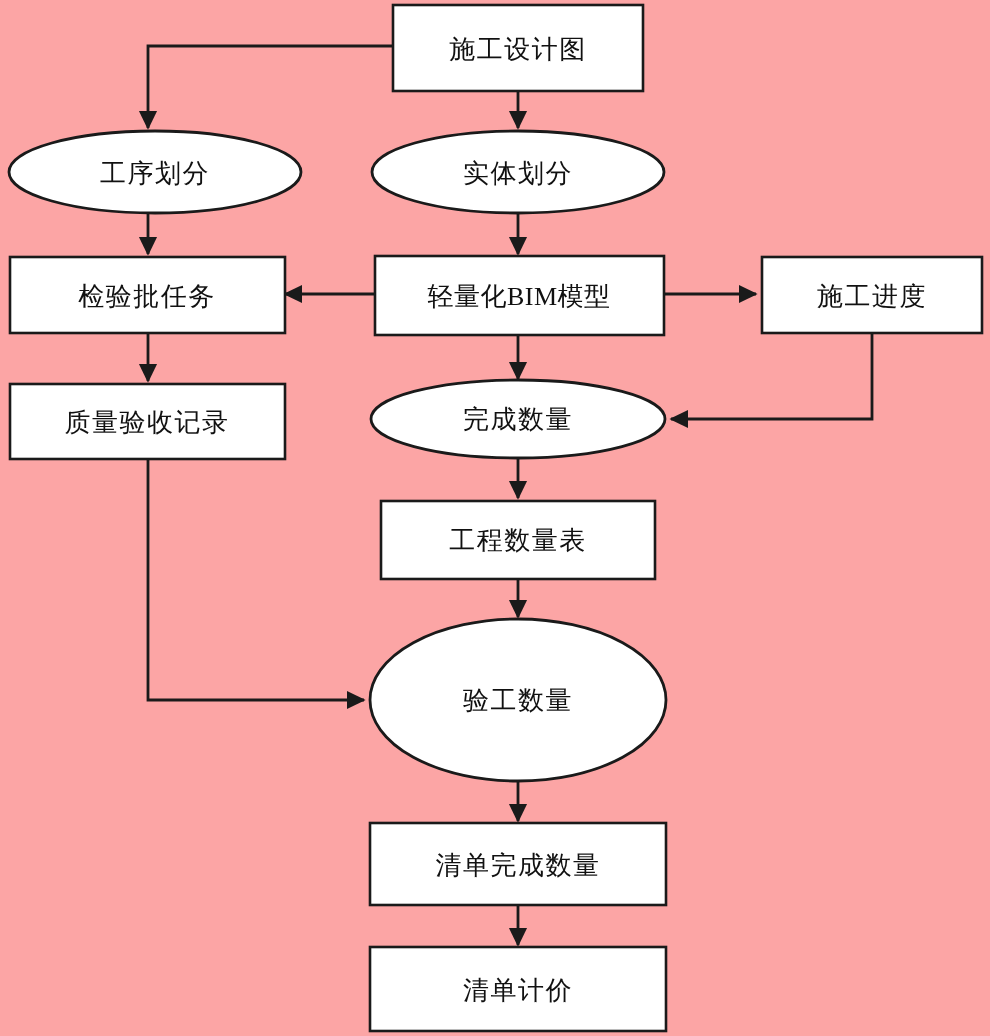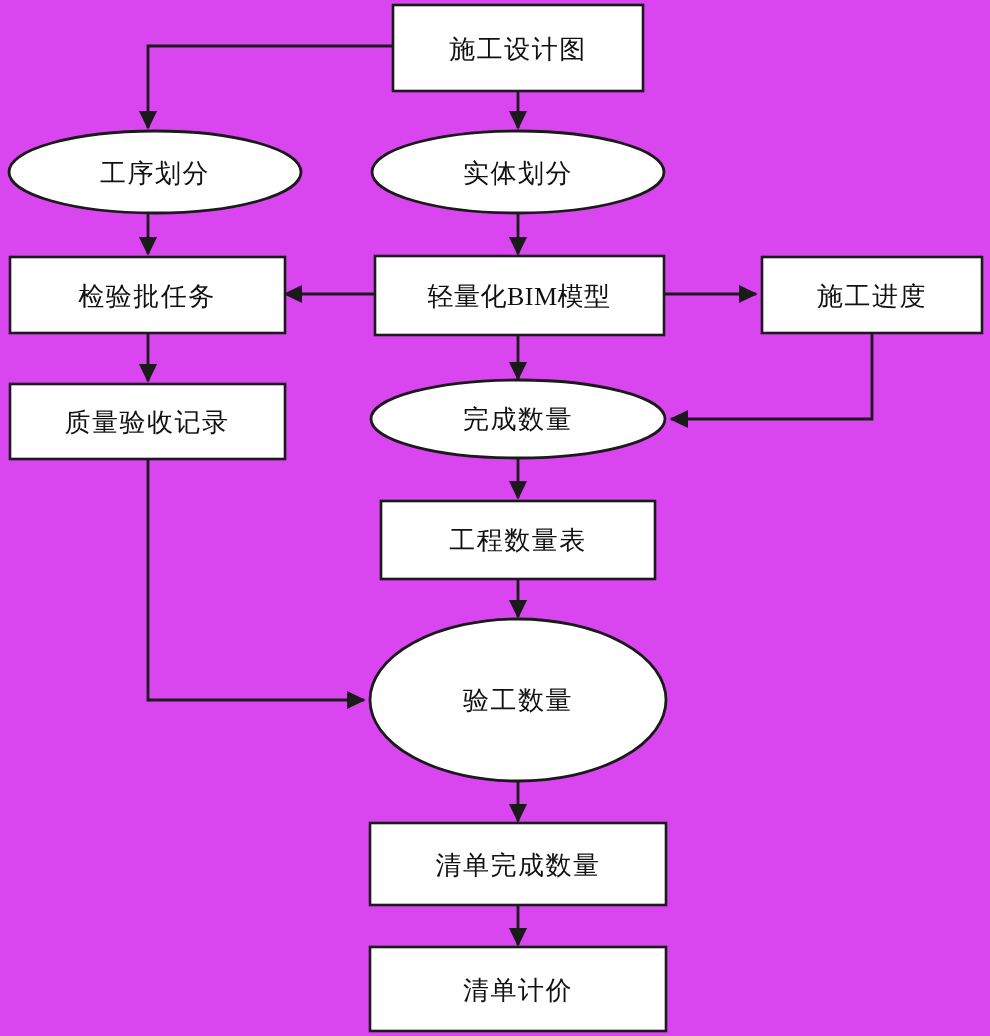--- a/index.html
+++ b/index.html
@@ -10,21 +10,21 @@
   body {
     width: 990px;
     height: 1036px;
     overflow: hidden;
     font-family: "Liberation Serif", "DejaVu Serif", serif;
   }
   #flowchart-root {
     position: relative;
     width: 990px;
     height: 1036px;
-    background: #d946ef;
+    background: #fca5a5;
     text-decoration: underline;
   }
   svg.diagram {
     display: block;
     width: 990px;
     height: 1036px;
   }
   .node-shape {
     fill: #ffffff;
     stroke: #1a1a1a;

